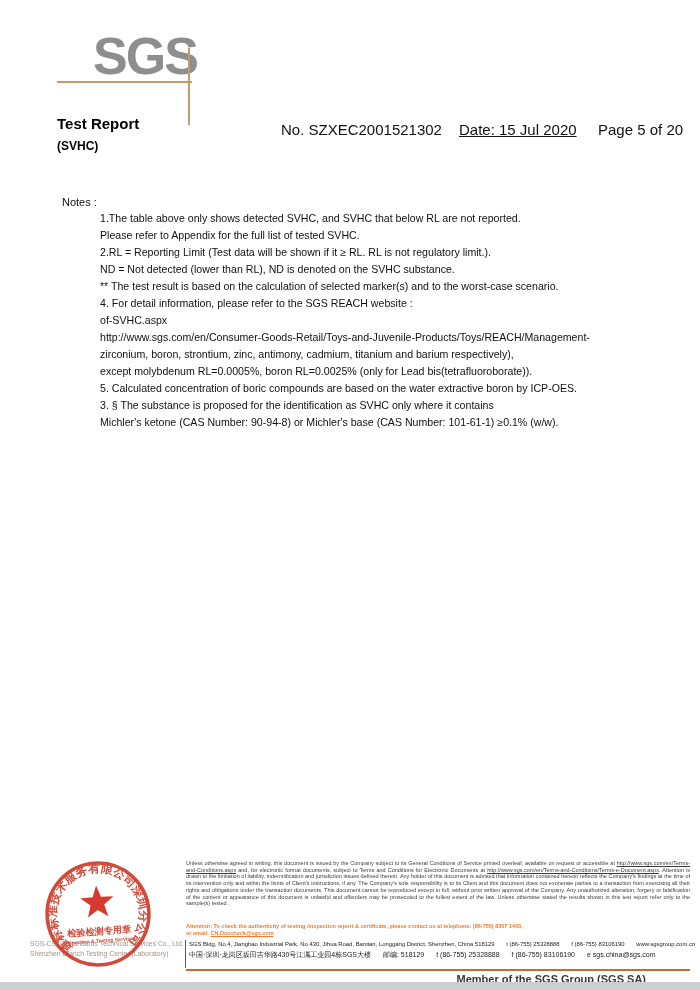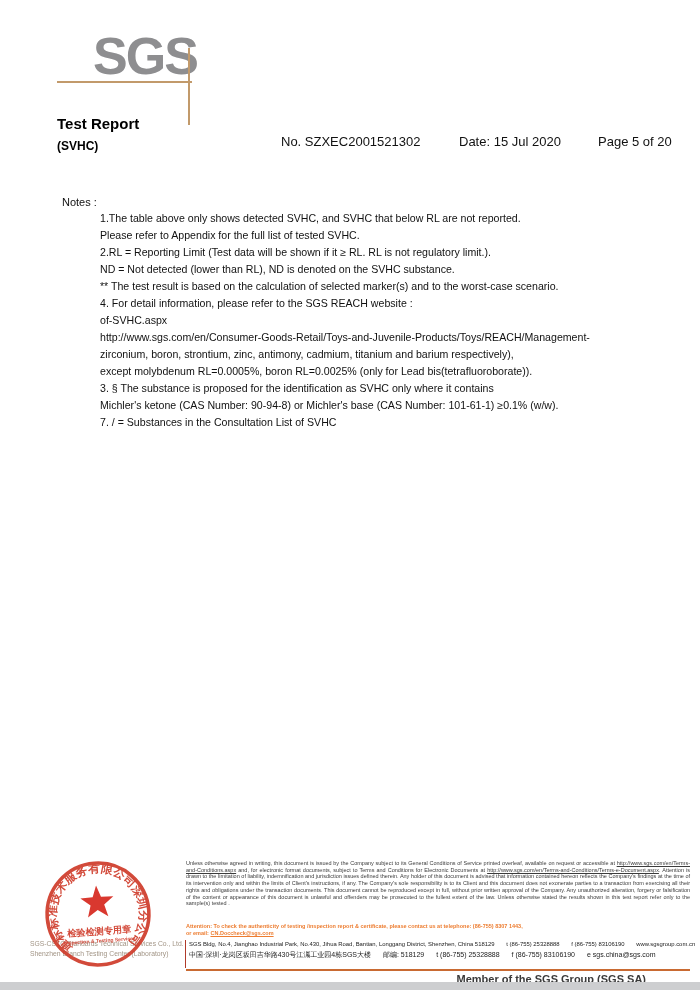--- a/index.html
+++ b/index.html
@@ -11,23 +11,23 @@
   .logo-text{
     position:absolute;left:93px;top:26px;
     font-size:52px;font-weight:bold;color:#8e8e90;letter-spacing:-2px;
     font-family:"Liberation Sans",sans-serif;
   }
   .logo-rule-h{position:absolute;left:57px;top:81px;width:135px;height:2px;background:#c29a6b;}
   .logo-rule-v{position:absolute;left:188px;top:48px;width:2px;height:77px;background:#c29a6b;}
   
   .report-title{position:absolute;left:57px;top:115px;font-size:15px;font-weight:bold;color:#000;}
   .report-subtitle{position:absolute;left:57px;top:139px;font-size:12px;font-weight:bold;color:#000;}
-  .meta{position:absolute;top:134px;font-size:13px;color:#111;padding-left:36px;}
+  .meta{position:absolute;top:121px;font-size:15px;color:#111;padding-left:36px;}
   .meta-no{left:245px;}
-  .meta-date{left:423px;}
+  .meta-date{left:423px;text-decoration:underline;}
   .meta-page{left:562px;}
   
   .notes-label{position:absolute;left:62px;top:196px;font-size:11px;color:#111;}
   .notes-body{position:absolute;left:100px;top:210px;width:540px;font-size:10.6px;line-height:17px;color:#111;}
   .notes-body div{white-space:nowrap;}
   
   .stamp{position:absolute;left:42px;top:858px;width:112px;height:112px;opacity:.92;transform:rotate(-4deg);z-index:3;}
   
   .company-lines{position:absolute;left:30px;top:939px;width:165px;z-index:1;color:#a29586;font-size:6.8px;line-height:9.5px;}
   
@@ -68,23 +68,23 @@
   <div>1.The table above only shows detected SVHC, and SVHC that below RL are not reported.</div>
   <div>Please refer to Appendix for the full list of tested SVHC.</div>
   <div>2.RL = Reporting Limit (Test data will be shown if it ≥ RL. RL is not regulatory limit.).</div>
   <div>ND = Not detected (lower than RL),  ND is denoted on the SVHC substance.</div>
   <div>** The test result is based on the calculation of selected marker(s) and to the worst-case scenario.</div>
   <div>4. For detail information, please refer to the SGS REACH website :</div>
   <div>of-SVHC.aspx</div>
   <div>http://www.sgs.com/en/Consumer-Goods-Retail/Toys-and-Juvenile-Products/Toys/REACH/Management-</div>
   <div>zirconium, boron, strontium, zinc, antimony, cadmium, titanium and barium respectively),</div>
   <div>except molybdenum RL=0.0005%, boron RL=0.0025% (only for Lead bis(tetrafluoroborate)).</div>
+  <div>5. Calculated concentration of boric compounds are based on the water extractive boron by ICP-OES.</div>
   <div>3. § The substance is proposed for the identification as SVHC only where it contains</div>
   <div>Michler's ketone (CAS Number: 90-94-8) or Michler's base (CAS Number: 101-61-1) ≥0.1% (w/w).</div>
-  <div>7. / = Substances in the Consultation List of SVHC</div>
 </div>
 
 <svg class="stamp" viewBox="0 0 110 110">
   <defs>
     <path id="arcpath" d="M 31.5 88.6 A 41 41 0 1 1 78.5 88.6" fill="none"></path>
   </defs>
   <circle cx="55" cy="55" r="50" fill="none" stroke="#cf3b2a" stroke-width="3.5"></circle>
   <text font-size="10.5" fill="#cf3b2a" font-weight="bold">
     <textPath href="#arcpath" startOffset="4" textLength="198" lengthAdjust="spacingAndGlyphs">通标标准技术服务有限公司深圳分公司</textPath>
   </text>

